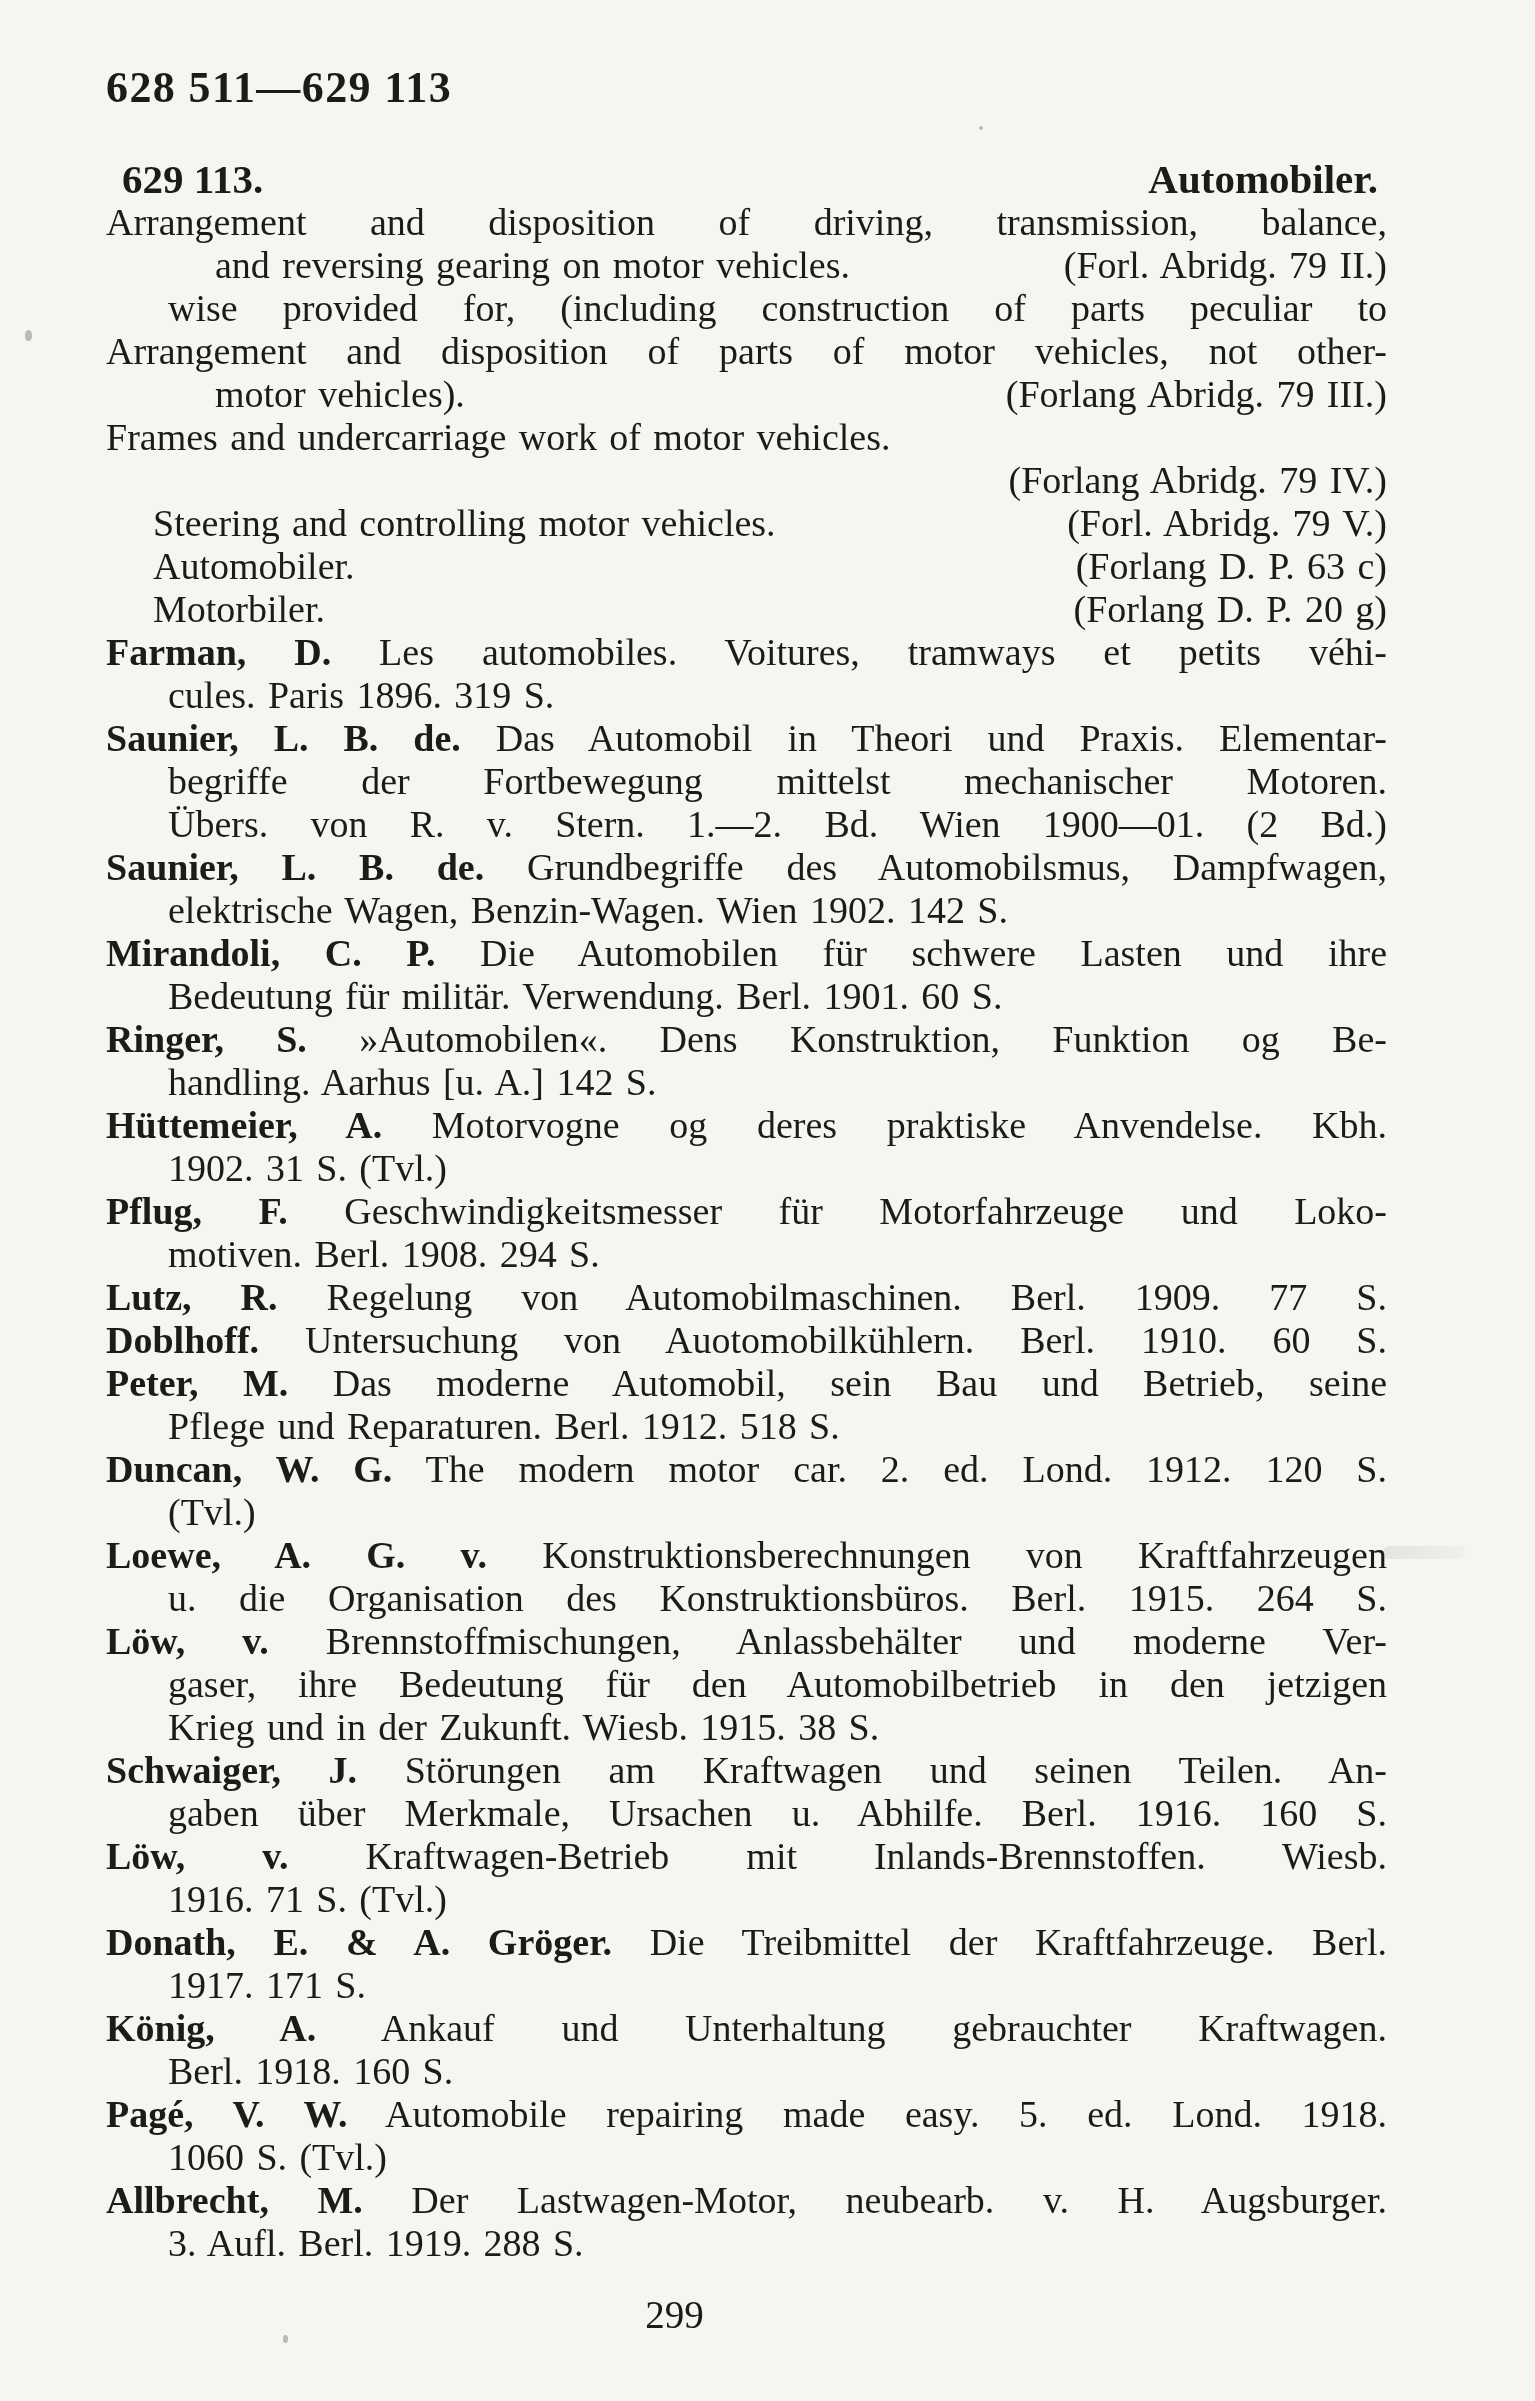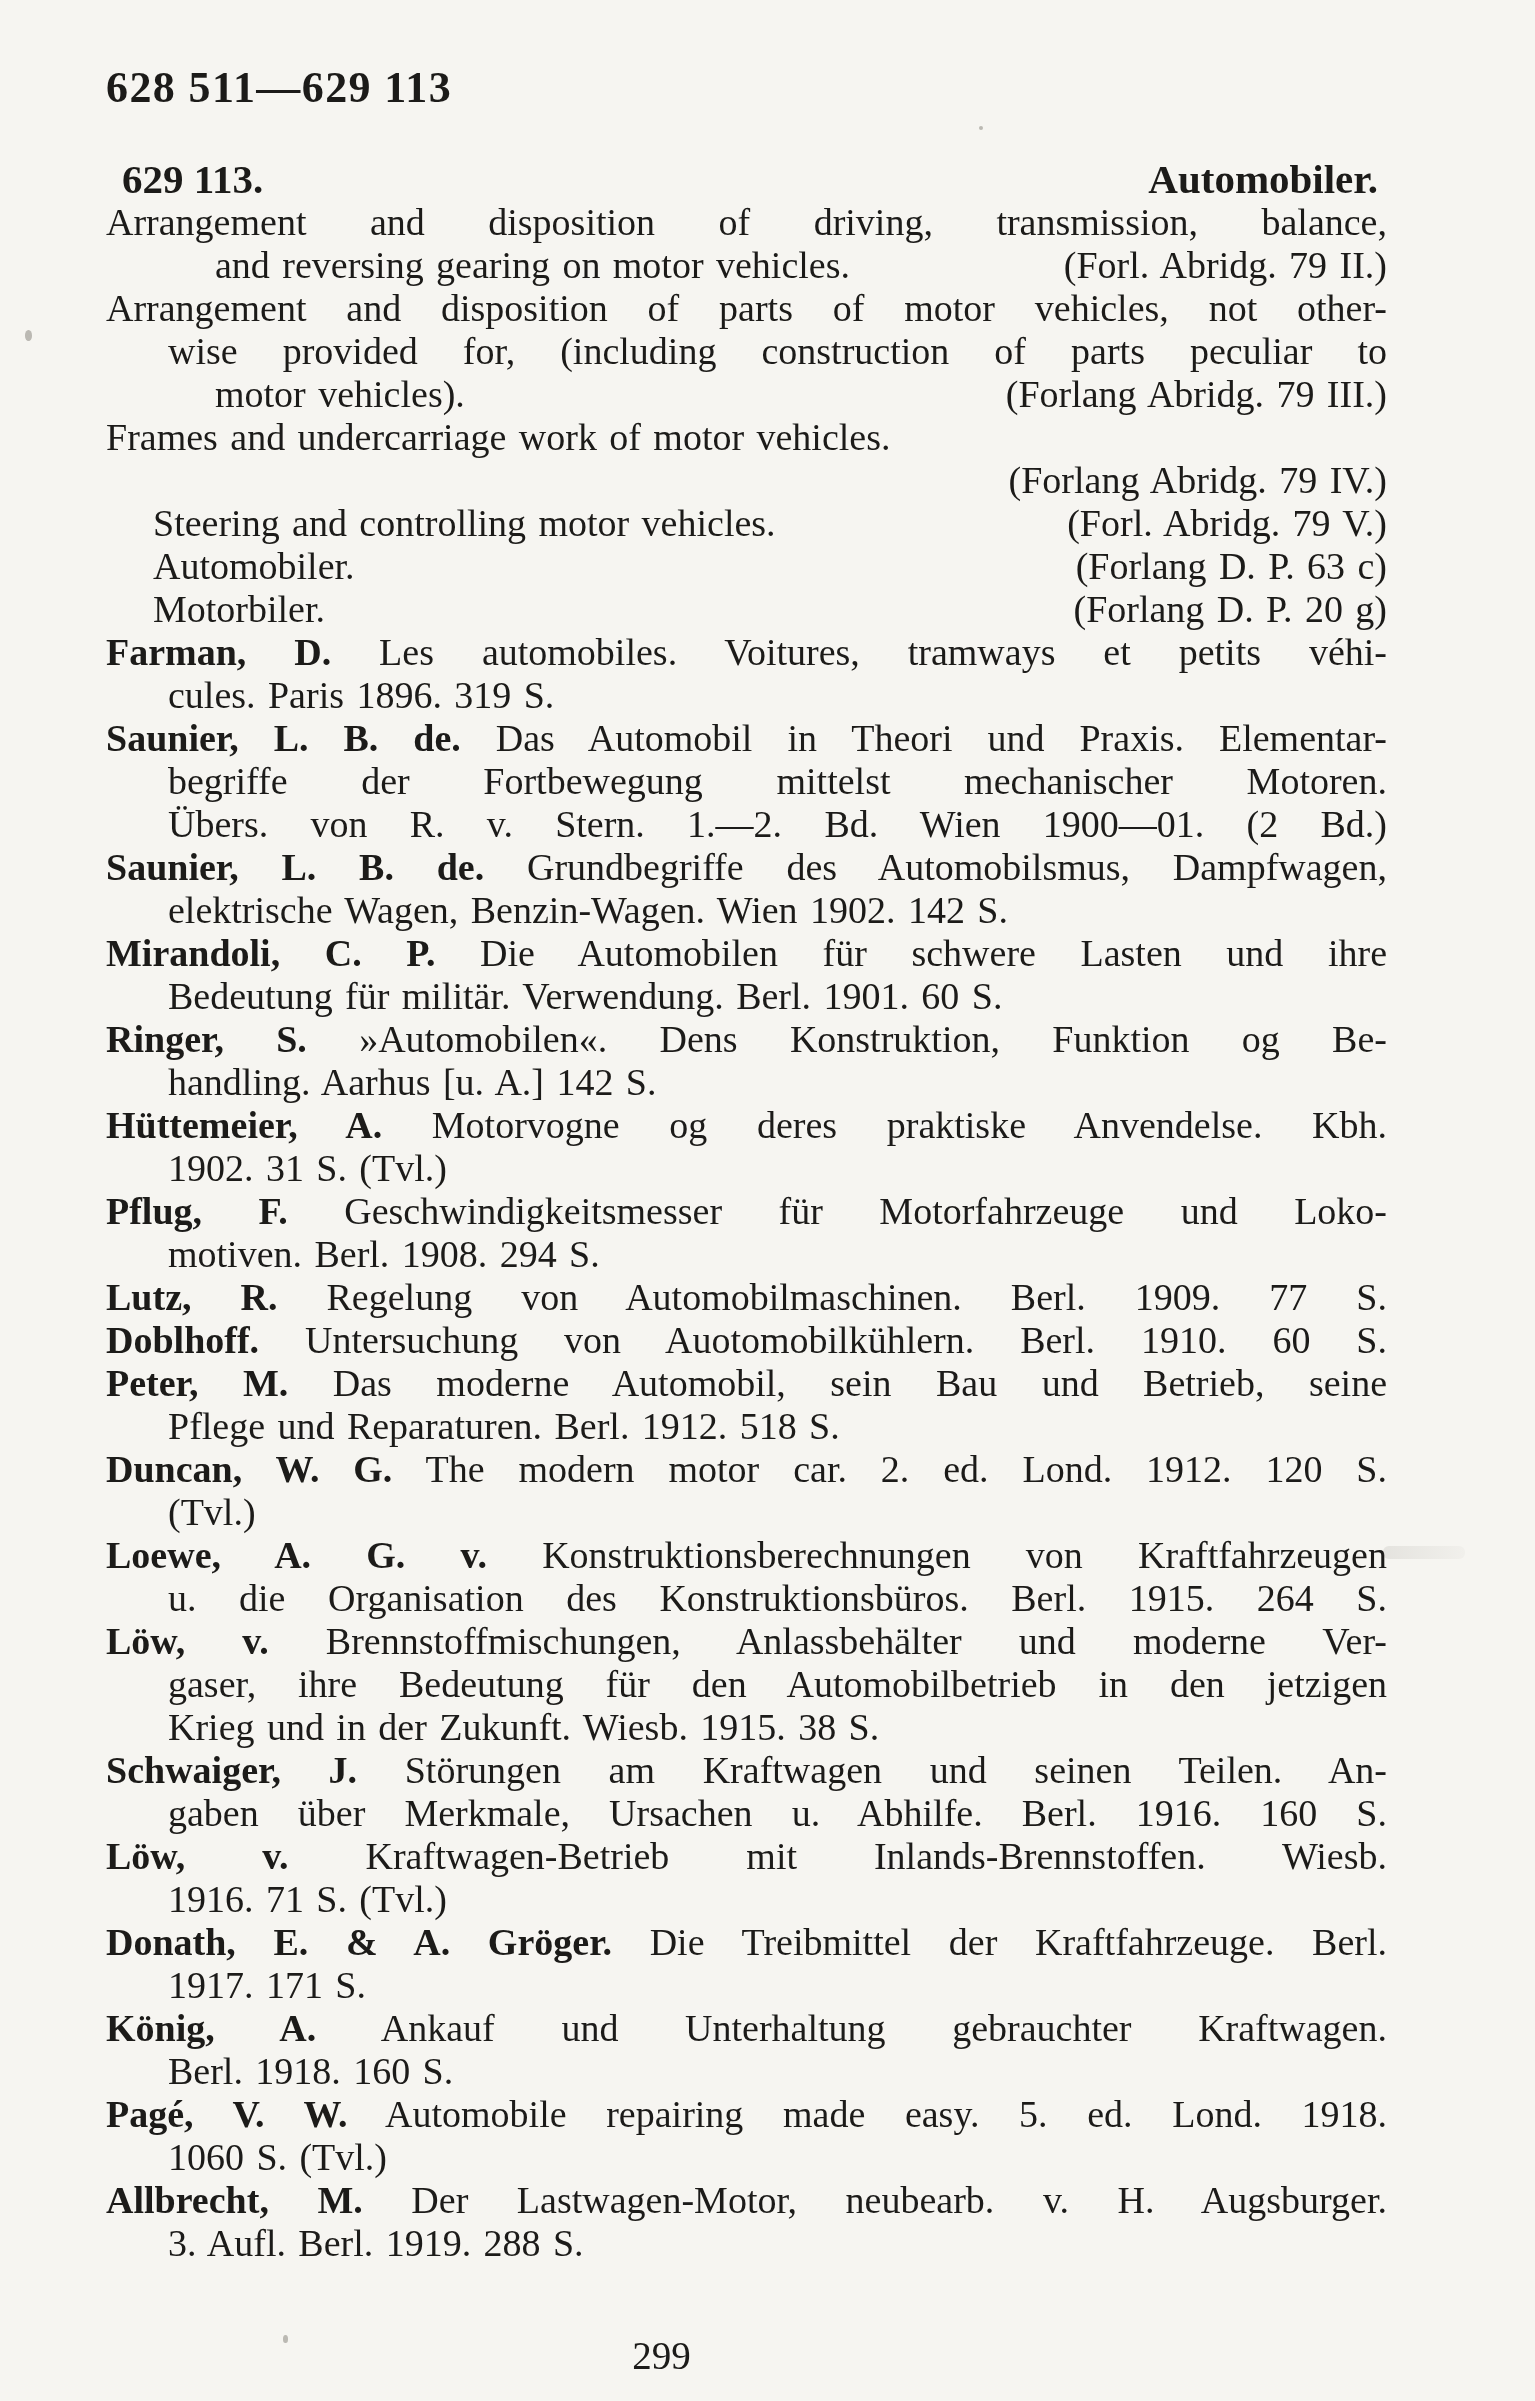--- a/index.html
+++ b/index.html
@@ -36,22 +36,22 @@
   }
   .line{white-space:normal;}
   .line .b{font-weight:bold;}
   .ind{padding-left:62px;}
   .just{text-align:justify;text-align-last:justify;}
   .split{display:flex;justify-content:space-between;align-items:baseline;margin-left:47px;}
   .split .r{white-space:nowrap;padding-left:19px;}
 
   
   .page-num{
-    position:absolute;top:2295px;left:0;width:1323px;
-    text-align:center;font-size:39px;line-height:1;margin-top:41px;
+    position:absolute;top:2295px;left:13px;width:1323px;
+    text-align:center;font-size:39px;line-height:1;
   }
 
   
   .speck{position:absolute;background:#8a877f;border-radius:50%;opacity:.55;}
   .speck.s1{left:25px;top:330px;width:6.7px;height:10.6px;}
   .speck.s2{left:283px;top:2335px;width:4.8px;height:7.7px;}
   .speck.s3{left:979px;top:126px;width:4.3px;height:4.3px;}
   .smudge{
     position:absolute;left:1383px;top:1546px;width:82px;height:12.5px;
     background:linear-gradient(90deg,rgba(120,116,108,.28),rgba(120,116,108,.08));
@@ -69,22 +69,22 @@
     <span>629 113.</span>
     <span>Automobiler.</span>
   </div>
 
   <div class="body" id="body-lines">
       <div class="line just"><span class="main"><span>Arrangement and disposition of driving, transmission, balance,</span></span></div>
       <div class="line ind split">
         <span class="main"><span>and reversing gearing on motor vehicles.</span></span>
         <span class="r">(Forl. Abridg. 79 II.)</span>
       </div>
+      <div class="line ind just"><span class="main"><span>wise provided for, (including construction of parts peculiar to</span></span></div>
       <div class="line just"><span class="main"><span>Arrangement and disposition of parts of motor vehicles, not other-</span></span></div>
-      <div class="line ind just"><span class="main"><span>wise provided for, (including construction of parts peculiar to</span></span></div>
       <div class="line ind split">
         <span class="main"><span>motor vehicles).</span></span>
         <span class="r">(Forlang Abridg. 79 III.)</span>
       </div>
       <div class="line"><span class="main"><span>Frames and undercarriage work of motor vehicles.</span></span></div>
       <div class="line split">
         <span class="main"></span>
         <span class="r">(Forlang Abridg. 79 IV.)</span>
       </div>
       <div class="line split">

